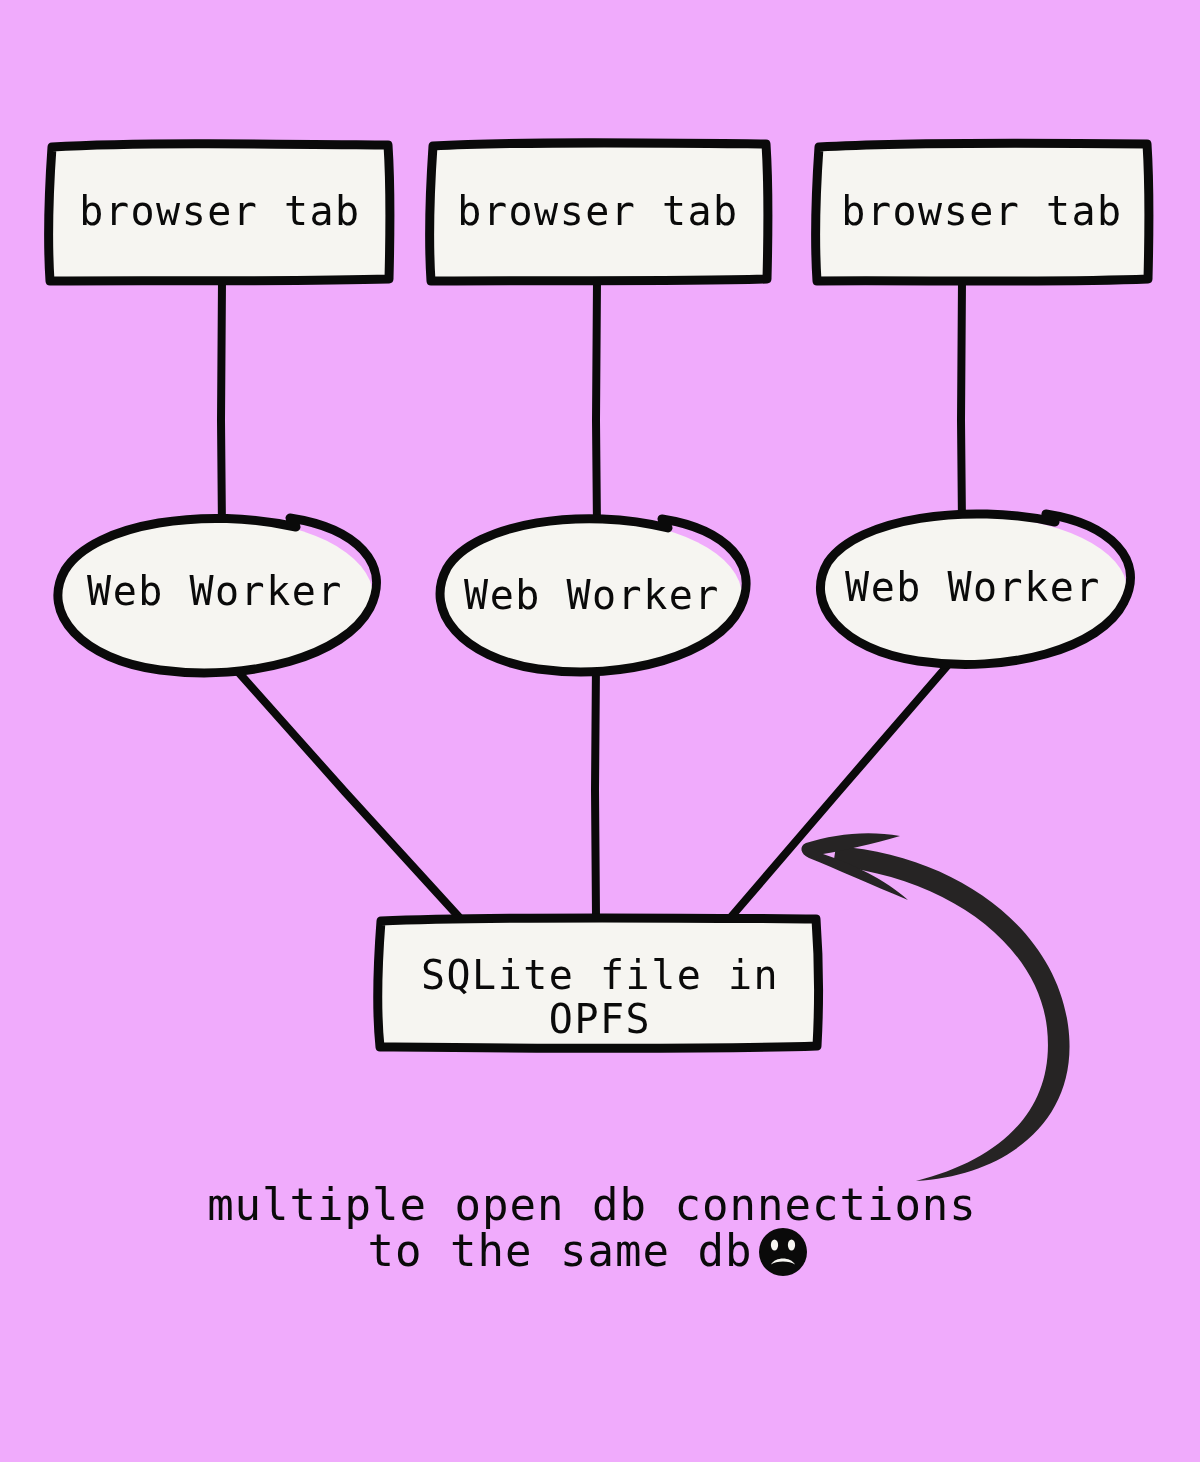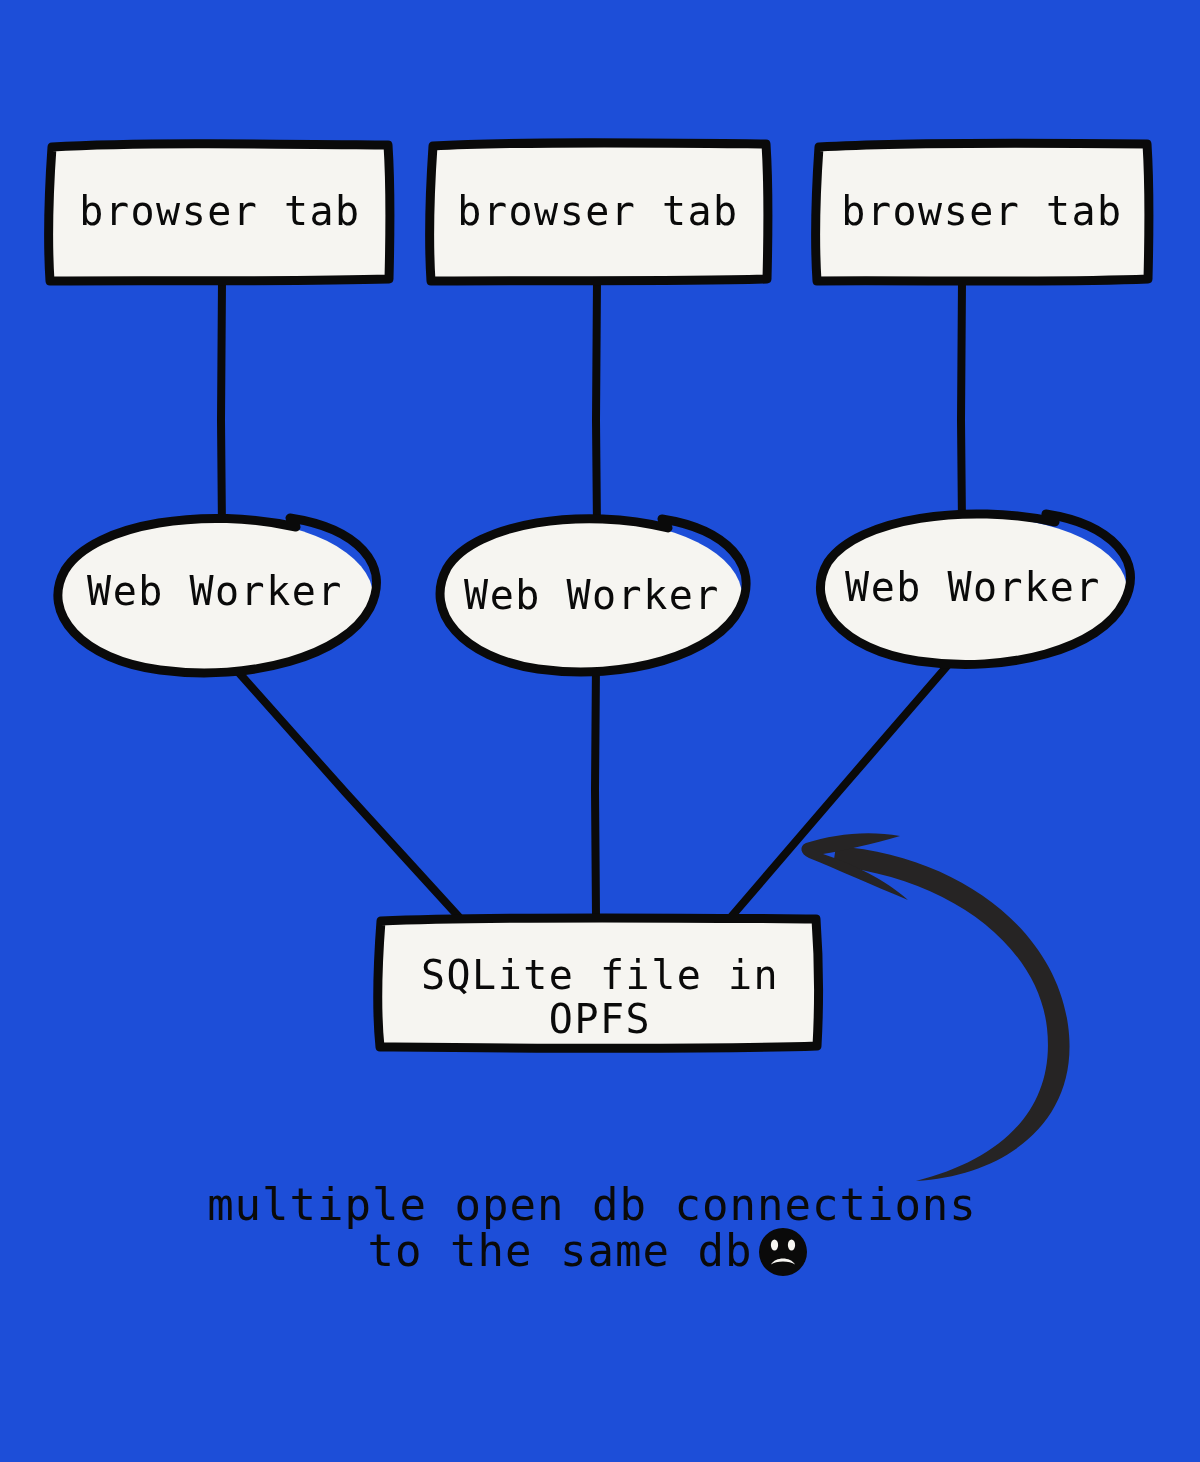--- a/index.html
+++ b/index.html
@@ -5,21 +5,21 @@
 <style>
   html, body {
     margin: 0;
     padding: 0;
     background: #f6f5f1;
   }
   #canvas {
     position: relative;
     width: 1200px;
     height: 1462px;
-    background: #1d4ed8;
+    background: #f0abfc;
     overflow: hidden;
     font-family: "DejaVu Sans Mono", "Liberation Mono", monospace;
   }
   svg.diagram {
     position: absolute;
     inset: 0;
     width: 1200px;
     height: 1462px;
     display: block;
   }

